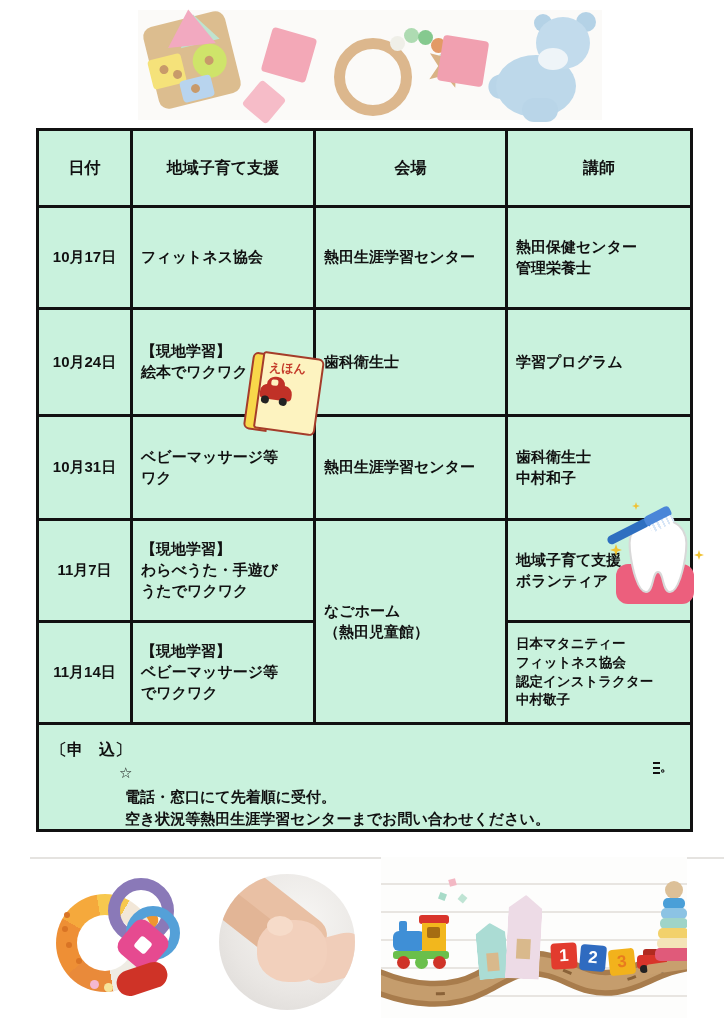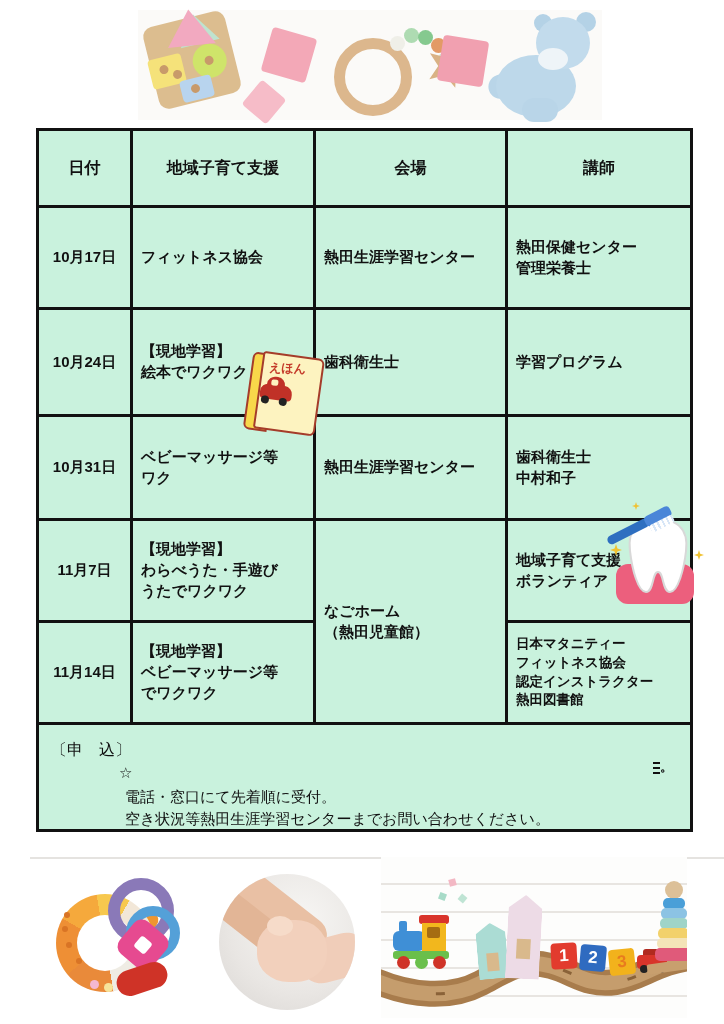--- a/index.html
+++ b/index.html
@@ -39,21 +39,21 @@
 
   
   .schedule { position:absolute; left:36px; top:128px; width:654px; border-collapse:collapse; table-layout:fixed; }
   .schedule th, .schedule td { border:3px solid #111; background:#c9f2dd; color:#111;
     font-weight:bold; vertical-align:middle; padding:4px 8px; line-height:1.38; }
   .schedule th { font-size:16px; text-align:center; }
   .c-date { text-align:center; font-size:15px; padding:4px 2px; white-space:nowrap; }
   .c-left { text-align:left; font-size:15px; white-space:pre-line; }
   .instructor-long { font-size:13.5px; }
   .app-cell { position:relative; padding:0; }
-  .app-cell span { position:absolute; font-size:15px; font-weight:normal; white-space:nowrap; }
+  .app-cell span { position:absolute; font-size:15px; font-weight:bold; white-space:nowrap; }
   .app-label { left:12px; top:14px; font-size:16px !important; }
   .app-star  { left:80px; top:38px; }
   .app-phone { left:86px; top:62px; }
   .app-inquiry { left:86px; top:84px; }
 
   
   .banner { position:absolute; left:124px; top:751px; width:528px; height:56px; z-index:6;
     background:#f6c515;
     background-image:repeating-linear-gradient(45deg, rgba(255,255,255,.07) 0 2px, rgba(0,0,0,.03) 2px 4px);
     display:flex; align-items:center; justify-content:center;
@@ -243,21 +243,21 @@
 ボランティア</td>
     </tr>
     <tr style="height:102px">
       <td class="c-date">11月14日</td>
       <td class="c-left">【現地学習】
 ベビーマッサージ等
 でワクワク</td>
       <td class="c-left instructor-long">日本マタニティー
 フィットネス協会
 認定インストラクター
-熱田図書館</td>
+中村敬子</td>
     </tr>
     <tr style="height:107px">
       <td class="app-cell" colspan="4">
         <span class="app-label">〔申　込〕</span>
         <span class="app-star">☆</span>
         <span class="app-phone">電話・窓口にて先着順に受付。</span>
         <span class="app-inquiry">空き状況等熱田生涯学習センターまでお問い合わせください。</span>
       </td>
     </tr>
   </tbody>

